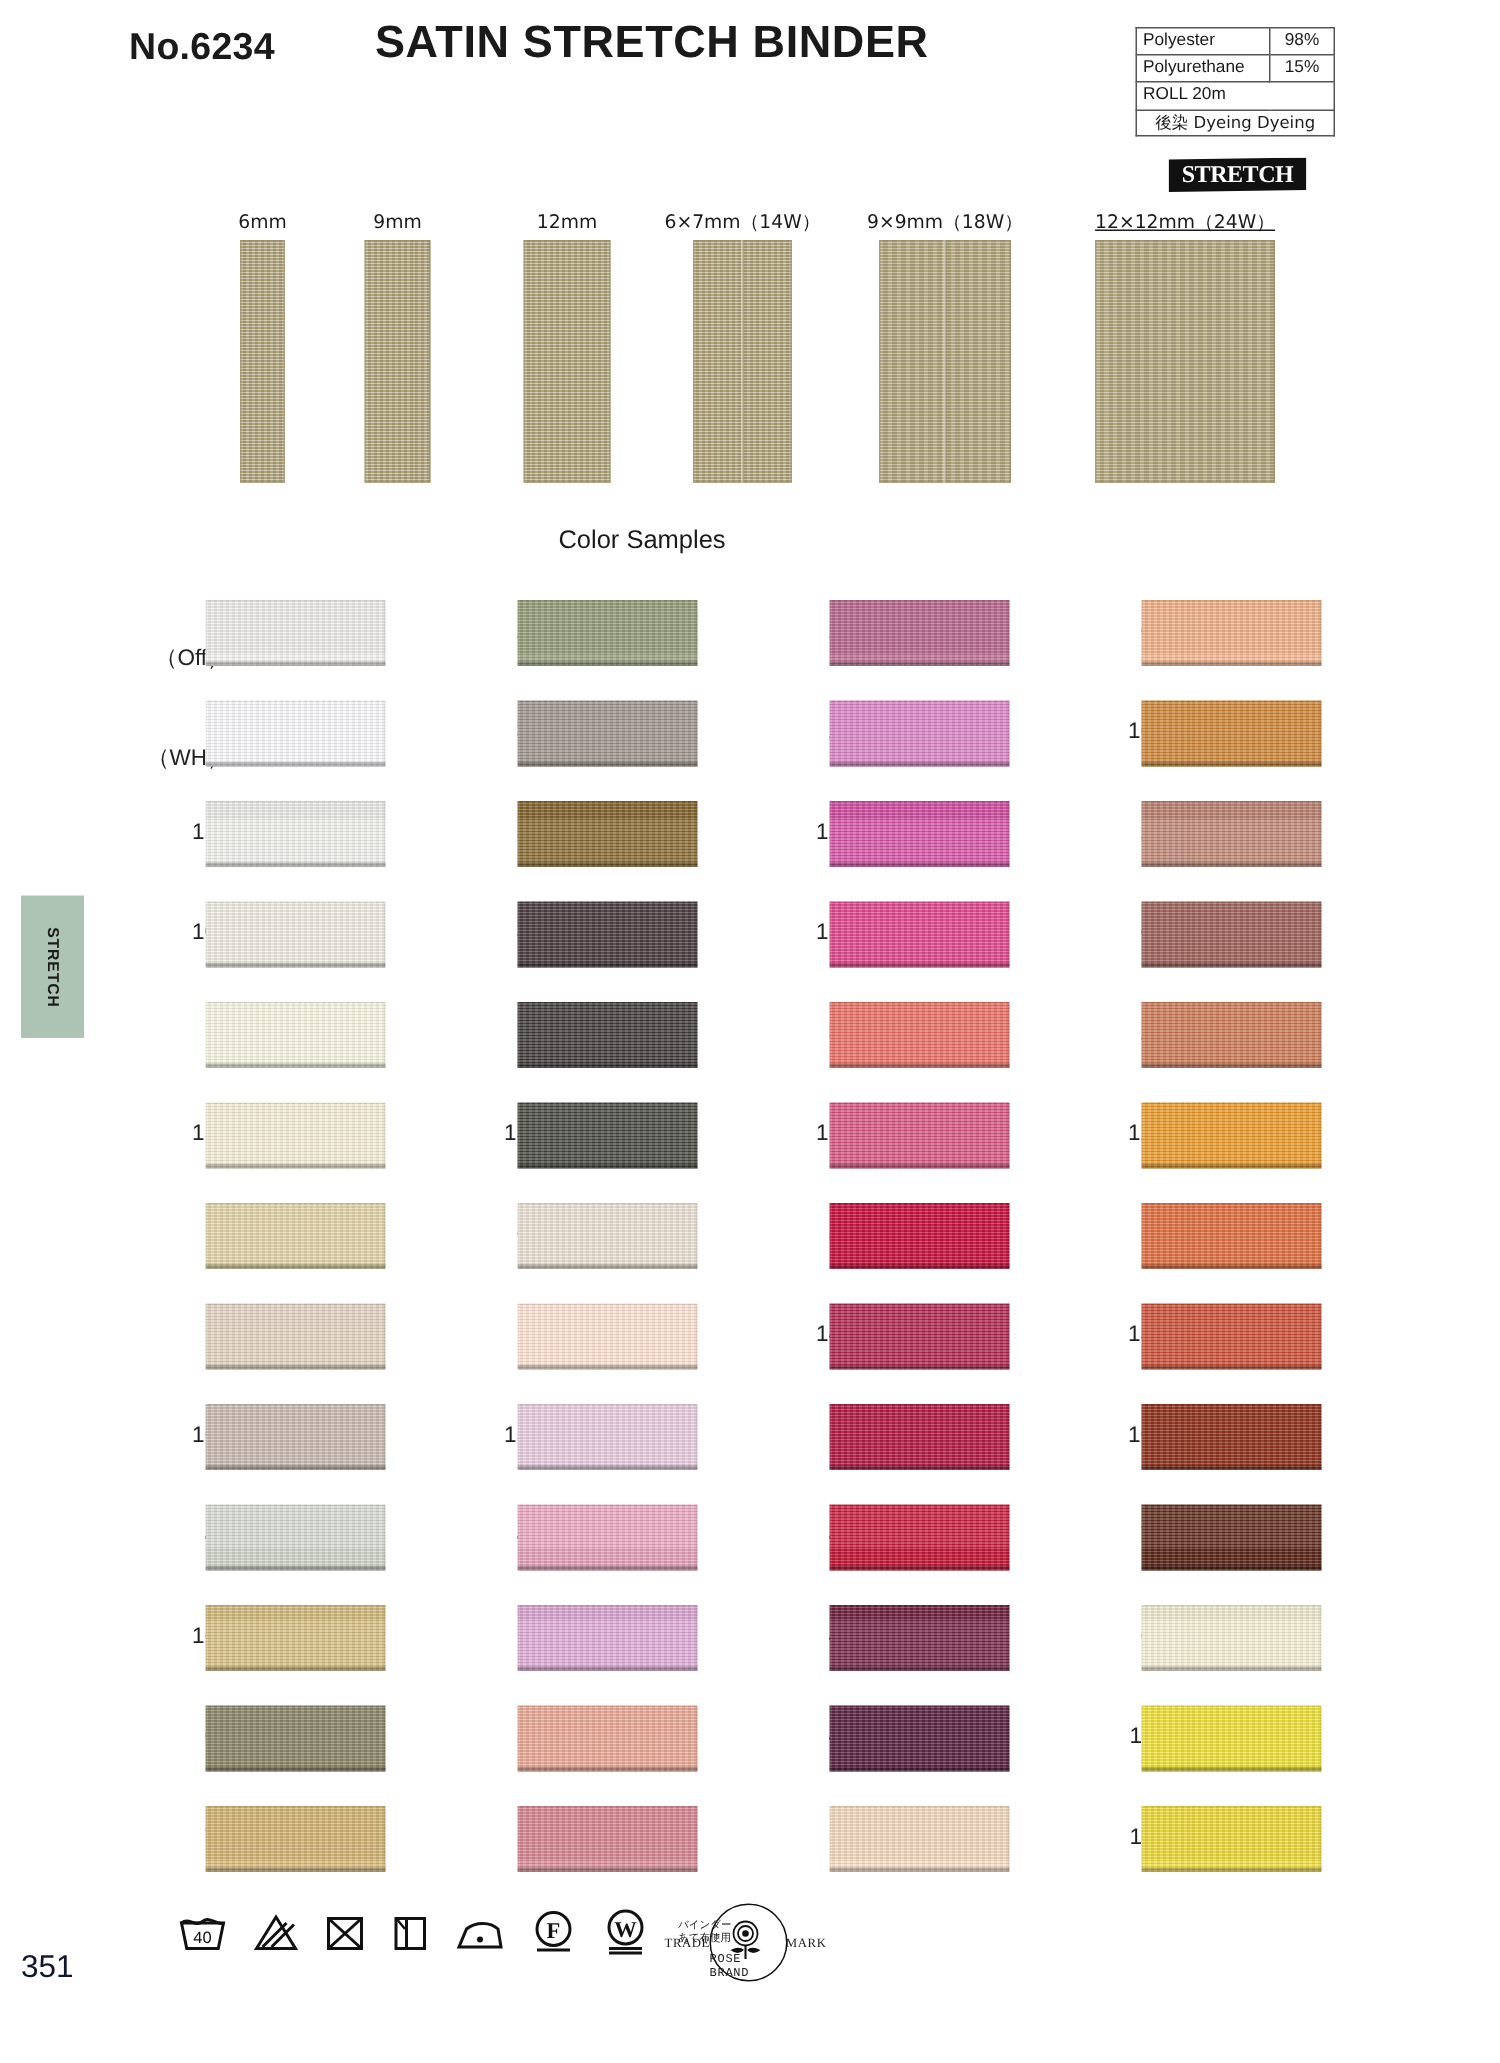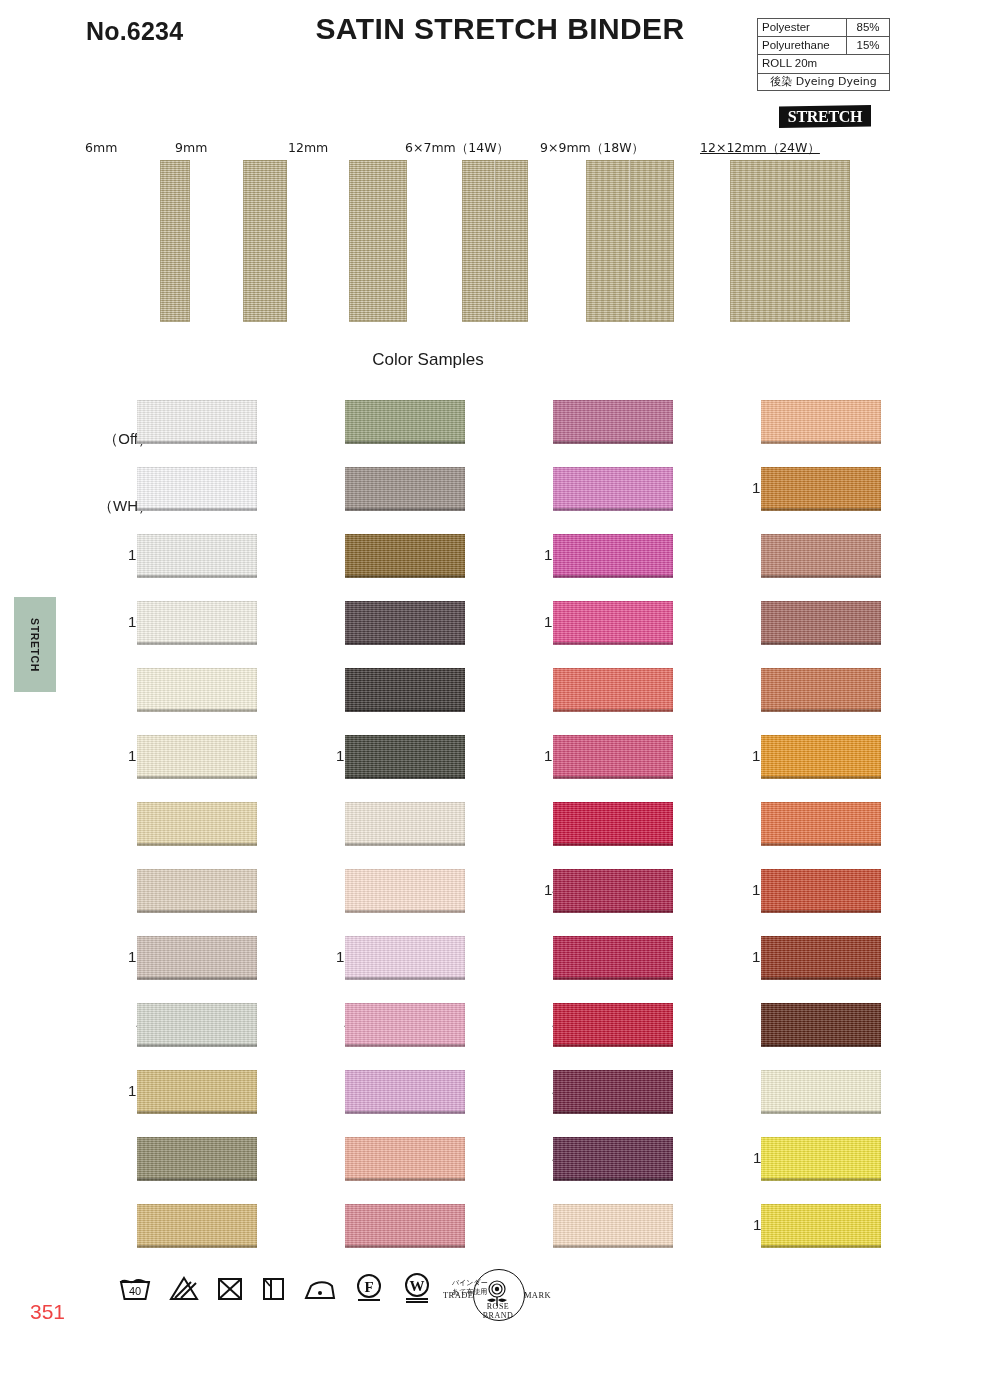--- a/index.html
+++ b/index.html
@@ -5,21 +5,21 @@
   html,body{margin:0;padding:0;}
   body{
     width:1000px;height:1375px;background:#ffffff;
     font-family:"Liberation Sans","DejaVu Sans",sans-serif;
     color:#1a1a1a;position:relative;overflow:hidden;
   }
   .page{position:relative;width:1000px;height:1375px;}
 
   
   .hdr-no{position:absolute;left:86px;top:17px;font-size:25px;font-weight:bold;letter-spacing:.2px;}
-  .hdr-center{position:absolute;left:250px;top:12px;width:500px;text-align:center;}
+  .hdr-center{position:absolute;left:250px;top:12px;width:500px;}
   .hdr-title{font-size:30px;font-weight:bold;letter-spacing:.4px;line-height:1.12;}
   .hdr-jp{font-size:17px;letter-spacing:.6px;margin-top:3px;font-family:"DejaVu Sans",sans-serif;}
   .hdr-qs{font-size:17px;margin-top:9px;letter-spacing:.2px;}
 
   
   .spec{position:absolute;left:757px;top:18px;width:133px;border:1px solid #555;border-collapse:collapse;background:#fff;}
   .spec td{border:1px solid #555;font-size:11.5px;padding:1px 4px;line-height:1.32;white-space:nowrap;}
   .spec .lbl{text-align:left;}
   .spec .pct{text-align:center;width:34px;}
   .spec .full{text-align:left;}
@@ -31,21 +31,21 @@
     clip-path:polygon(0 6%,100% 0,100% 94%,0 100%);}
   .stretch-logo span{color:#fff;font-family:"Liberation Serif","DejaVu Serif",serif;
     font-weight:bold;font-size:16px;letter-spacing:-.3px;font-variant:small-caps;}
 
   
   .side-tab{position:absolute;left:14px;top:597px;width:42px;height:95px;background:#adc3b4;}
   .side-tab span{position:absolute;left:50%;top:50%;transform:translate(-50%,-50%) rotate(90deg);
     white-space:nowrap;font-size:10.5px;font-weight:bold;letter-spacing:.6px;color:#1a1a1a;}
 
   
-  .qlabel{position:absolute;font-size:12.5px;white-space:nowrap;
+  .qlabel{position:absolute;text-align:center;font-size:12.5px;white-space:nowrap;
           font-family:"DejaVu Sans",sans-serif;}
   .qstrip{position:absolute;
     background-color:#bcb08a;
     background-image:
       repeating-linear-gradient(0deg, rgba(255,255,255,.30) 0 1px, rgba(120,108,70,.30) 1px 2px),
       repeating-linear-gradient(90deg, rgba(255,255,255,.16) 0 2px, rgba(110,98,62,.18) 2px 4px);
     box-shadow:inset 0 0 0 1px rgba(150,138,100,.55);
   }
   .qstrip.wide{
     background-image:
@@ -74,40 +74,40 @@
   .care{position:absolute;left:118px;top:1272px;display:flex;align-items:center;gap:17px;}
   .care svg{display:block;}
   .care-note{font-size:7px;line-height:1.35;font-family:"DejaVu Sans",sans-serif;color:#111;
              margin-left:2px;white-space:nowrap;}
   .brand{position:absolute;left:443px;top:1268px;width:108px;height:56px;}
   .brand .tm{position:absolute;top:22px;font-size:8.5px;letter-spacing:.4px;font-family:"Liberation Serif",serif;}
   .brand .tm.l{left:0;}
   .brand .tm.r{right:0;}
   .brand .circ{position:absolute;left:30px;top:1px;width:50px;height:50px;border-radius:50%;
     border:1.6px solid #111;}
-  .brand .rb{position:absolute;left:30px;top:34px;width:50px;text-align:center;font-size:8px;
-    letter-spacing:.5px;font-family:Liberation Serif, serif;}
-  .pageno{position:absolute;left:30px;top:1300px;font-size:21px;color:#ef4444;}
+  .brand .rb{position:absolute;left:30px;top:34px;width:50px;font-size:8px;
+    letter-spacing:.5px;font-family:Liberation Mono, monospace;}
+  .pageno{position:absolute;left:14px;top:1300px;font-size:21px;color:#0f172a;}
 </style>
 </head>
 <body>
 
 <div class="page">
 
   <div class="hdr-no">No.6234</div>
 
   <div class="hdr-center">
     <div class="hdr-title">SATIN STRETCH BINDER</div>
   </div>
 
   <table class="spec">
     <tbody>
         <tr>
       <td class="lbl">Polyester</td>
-      <td class="pct">85%</td>
+      <td class="pct">98%</td>
     </tr>
     <tr>
       <td class="lbl">Polyurethane</td>
       <td class="pct">15%</td>
     </tr>
     <tr>
       <td class="full" colspan="2">ROLL 20m</td>
     </tr>
     <tr>
       <td class="jpfull" colspan="2">後染  Dyeing Dyeing</td>

